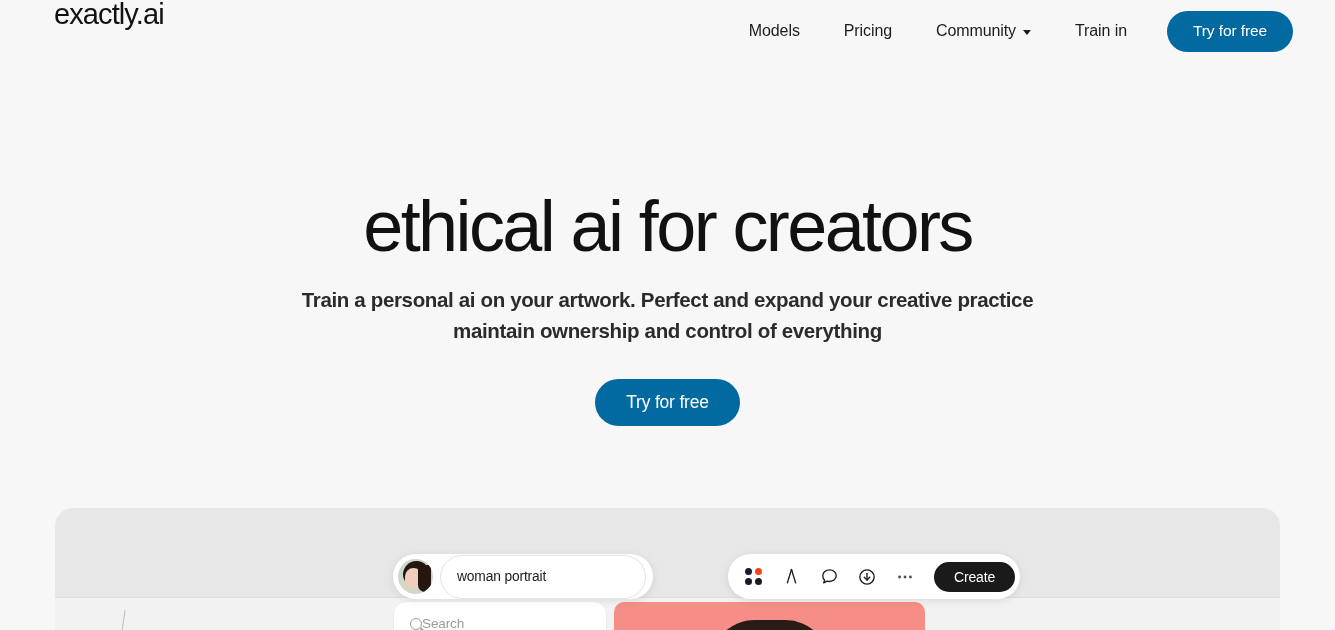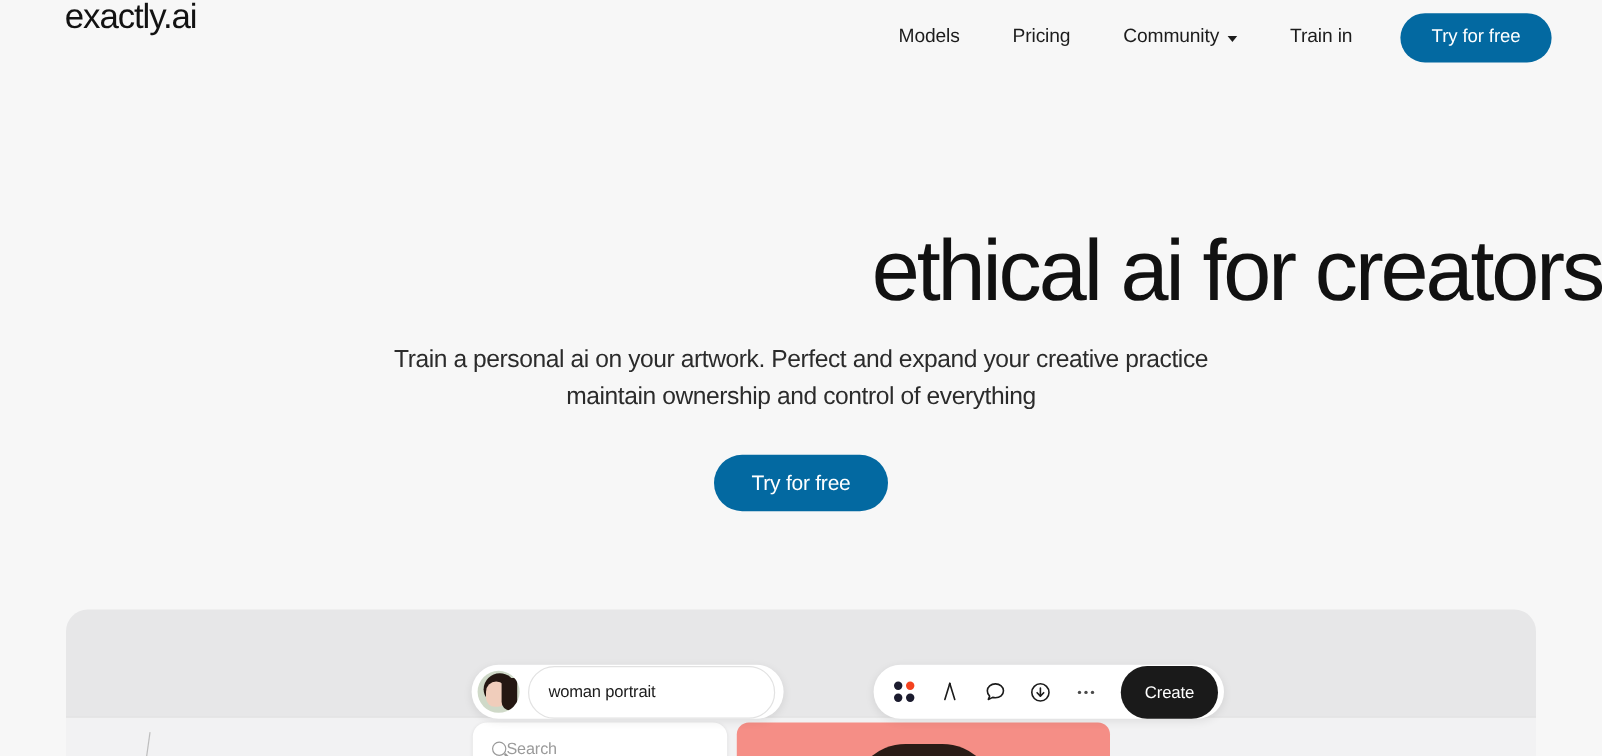--- a/index.html
+++ b/index.html
@@ -89,30 +89,29 @@
     text-align: center;
     padding-top: 128px;
   }
 
   .hero-title {
     font-size: 72px;
     line-height: 1.02;
     letter-spacing: -2.6px;
     color: #111111;
     font-weight: 400;
-    text-align: right;
   }
 
   .hero-sub {
     margin-top: 22px;
     font-size: 20.5px;
     line-height: 1.47;
     letter-spacing: -0.35px;
     color: #2b2b2b;
-    font-weight: 400;
+    font-weight: 700;
   }
 
   .hero-cta-wrap { margin-top: 33px; }
 
   .hero-cta {
     height: 47px;
     padding: 0 31px;
     font-size: 17.5px;
     letter-spacing: -0.2px;
   }
@@ -304,21 +303,21 @@
   }
   .dots-grid i {
     display: block;
     width: 7px; height: 7px;
     border-radius: 50%;
     background: #1b1b2e;
   }
   .dots-grid i.accent { background: #f4421e; }
 
   .create-btn {
-    height: 44px;
+    height: 30px;
     padding: 0 20px;
     border-radius: 999px;
     background: #1a1a1a;
     color: #fff;
     border: none;
     font-family: inherit;
     font-size: 14px;
     letter-spacing: -0.15px;
     cursor: pointer;
     margin-left: 2px;

